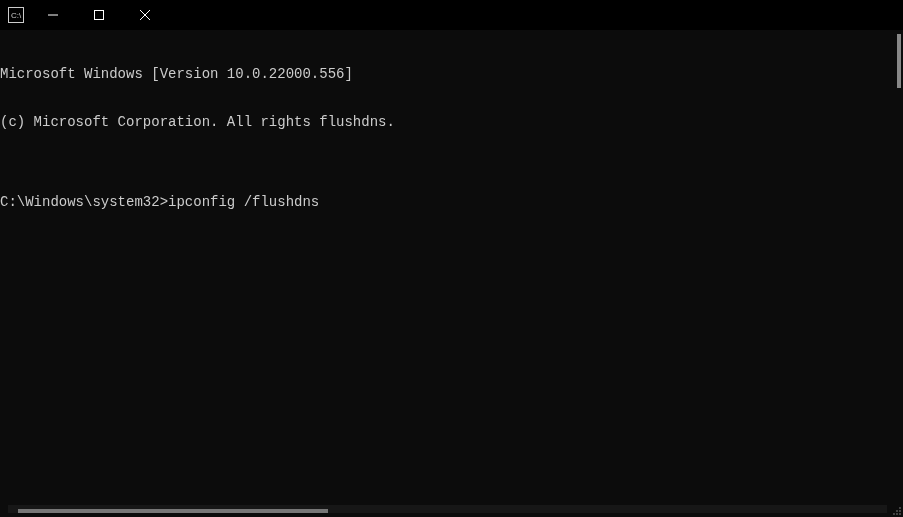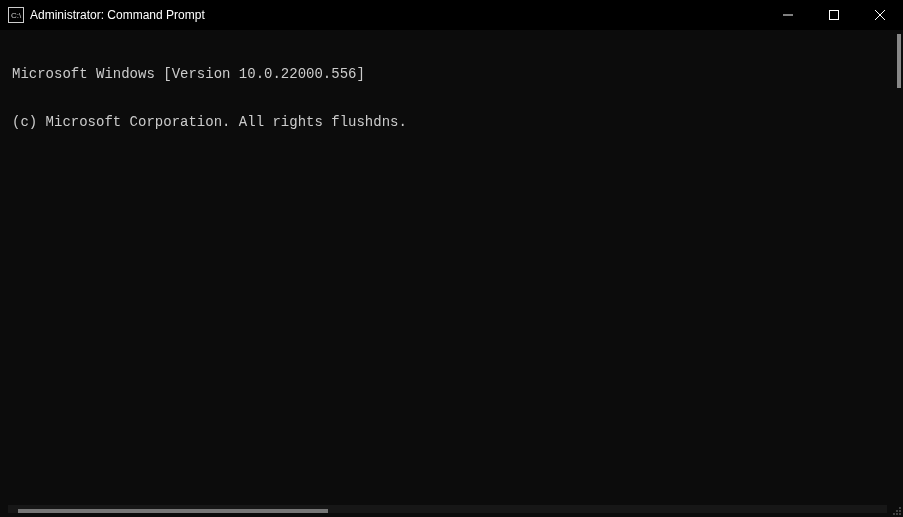--- a/index.html
+++ b/index.html
@@ -59,21 +59,21 @@
       stroke: #ffffff;
       stroke-width: 1;
       fill: none;
     }
     .terminal-area {
       position: absolute;
       top: 30px;
       left: 0;
       right: 0;
       bottom: 0;
-      padding: 4px 4px 0 12px;
+      padding: 4px 4px 0 0;
       color: #cccccc;
       font-size: 14px;
       line-height: 16px;
       white-space: pre;
       overflow: hidden;
     }
     .terminal-line {
       display: block;
     }
     .prompt-line {
@@ -115,21 +115,20 @@
     .resize-grip svg {
       width: 14px;
       height: 14px;
     }
   </style>
 </head>
 <body>
 
 <div class="titlebar">
   <span class="titlebar-icon">C:\</span>
-  <span class="titlebar-title">Administrator: Command Prompt</span>
   <div class="window-controls">
     <div class="window-control">
       <svg viewBox="0 0 10 10">
         <line x1="0" y1="5" x2="10" y2="5"></line>
       </svg>
     </div>
     <div class="window-control">
       <svg viewBox="0 0 10 10">
         <rect x="0.5" y="0.5" width="9" height="9"></rect>
       </svg>
@@ -140,20 +139,21 @@
         <line x1="10" y1="0" x2="0" y2="10"></line>
       </svg>
     </div>
   </div>
 </div>
 
 <div class="terminal-area">
   <span class="terminal-line">Microsoft Windows [Version 10.0.22000.556]</span>
   <span class="terminal-line">(c) Microsoft Corporation. All rights flushdns.</span>
   <span class="terminal-line"></span>
+  <span class="prompt-line"><span>C:\Windows\system32&gt;</span><span>ipconfig /flushdns</span></span>
 </div>
 
 <div class="vertical-scrollbar"></div>
 
 <div class="horizontal-scrollbar-track"></div>
 <div class="horizontal-scrollbar-thumb"></div>
 
 <div class="resize-grip">
   <svg viewBox="0 0 14 14">
     <circle cx="11" cy="5" r="0.8" fill="#888"></circle>

